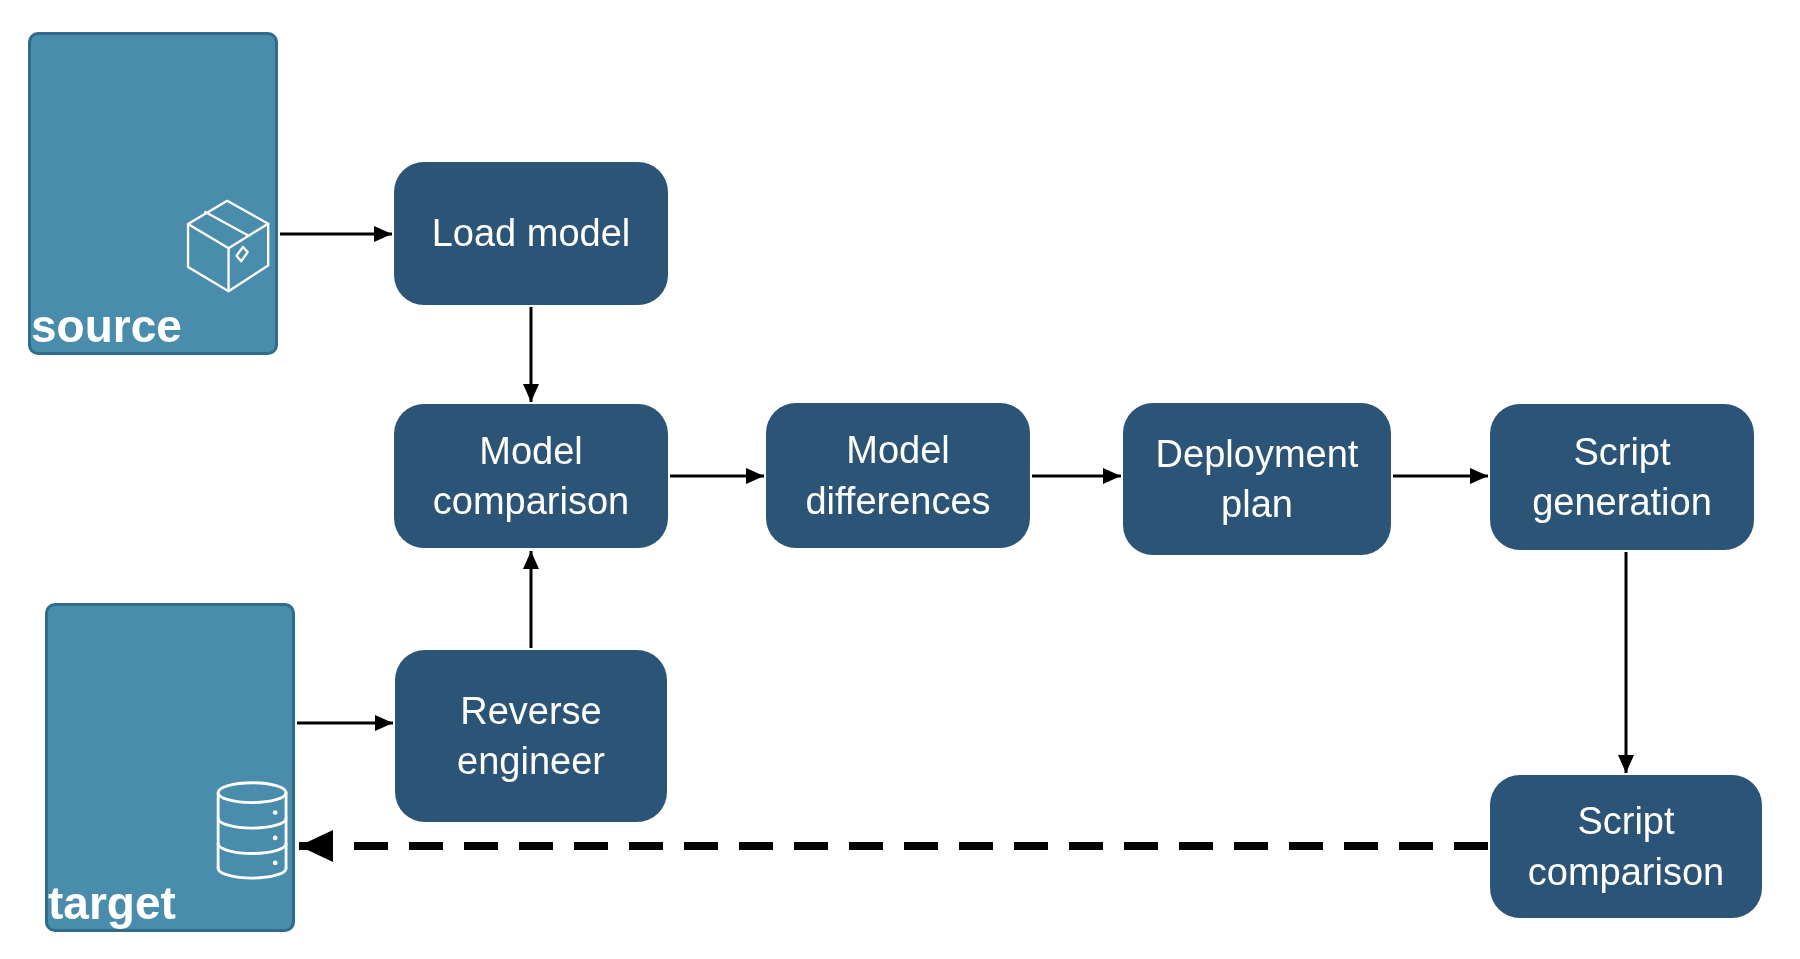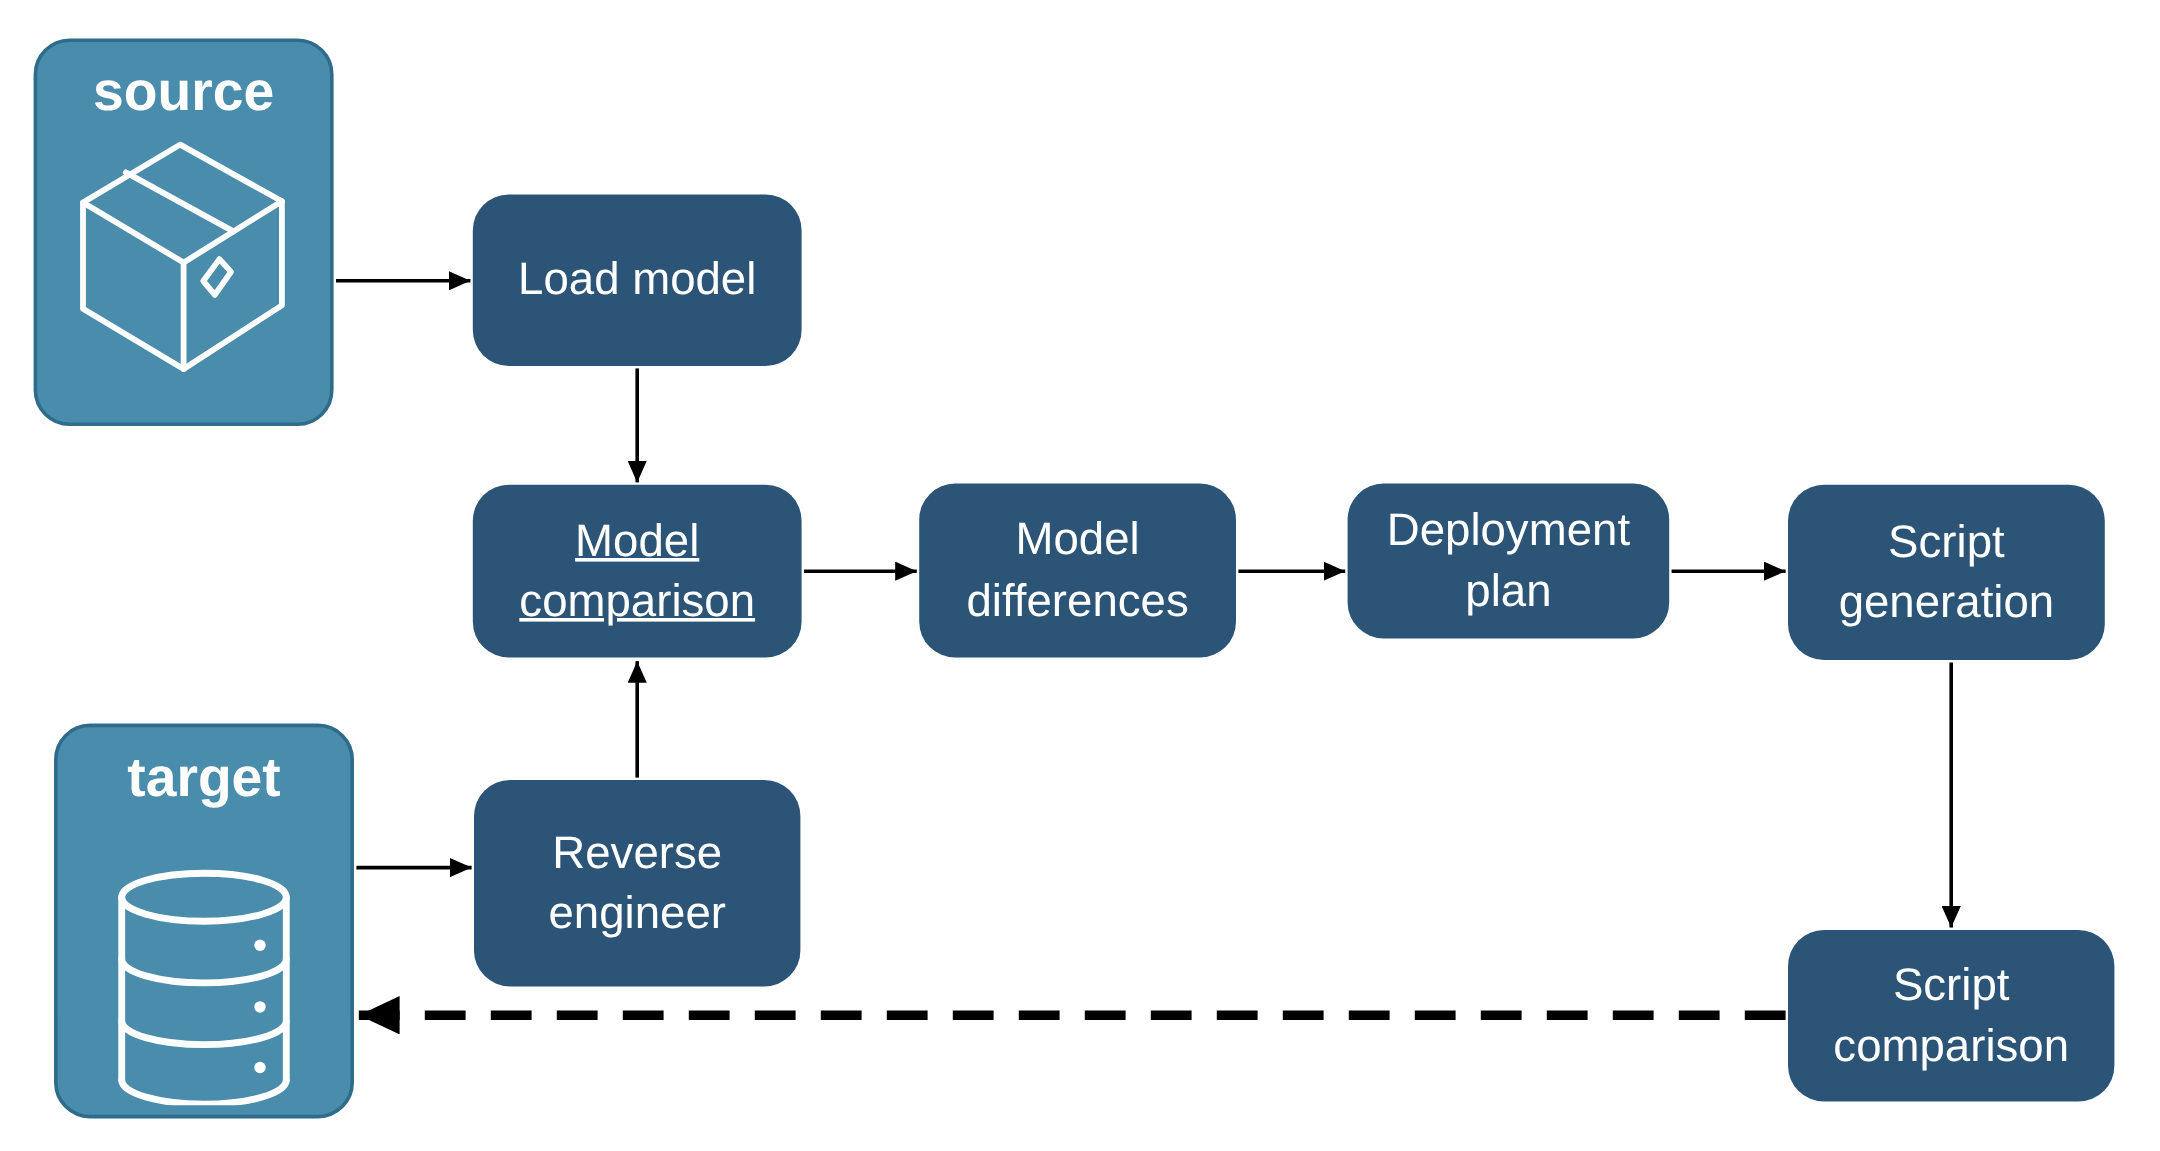--- a/index.html
+++ b/index.html
@@ -33,37 +33,36 @@
     display: flex;
     align-items: center;
     justify-content: center;
     text-align: center;
     font-size: 38px;
     line-height: 1.32;
     padding: 4px 30px;
     box-sizing: border-box;
   }
   #load-model        { left: 394px; top: 162px; width: 274px; height: 143px; }
-  #model-comparison  { left: 394px; top: 404px; width: 274px; height: 144px; text-decoration: underline; }
+  #model-comparison  { left: 394px; top: 404px; width: 274px; height: 144px; }
   #model-differences { left: 766px; top: 403px; width: 264px; height: 145px; }
-  #deployment-plan   { left: 1123px; top: 403px; width: 268px; height: 129px; }
+  #deployment-plan   { left: 1123px; top: 403px; width: 268px; height: 152px; }
   #script-generation { left: 1490px; top: 404px; width: 264px; height: 146px; }
   #reverse-engineer  { left: 395px; top: 650px; width: 272px; height: 172px; }
   #script-execution  { left: 1490px; top: 775px; width: 272px; height: 143px; }
 
   
   .endpoint {
     position: absolute;
     background: var(--endpoint-fill, #4A8CAC);
     border: 3px solid var(--endpoint-border, #2F6B8A);
-    border-radius: 30px;
+    border-radius: 10px;
     color: var(--text, #ffffff);
     display: flex;
-    flex-direction: column;
-    align-items: center;
+    align-items: flex-end;
     box-sizing: border-box;
   }
   #source { left: 28px; top: 32px;  width: 250px; height: 323px; }
   #target { left: 45px; top: 603px; width: 250px; height: 329px; gap: 36px; }
   .endpoint-label {
     font-weight: 700;
     font-size: 46px;
     margin-top: 16px;
     line-height: 1.1;
   }

